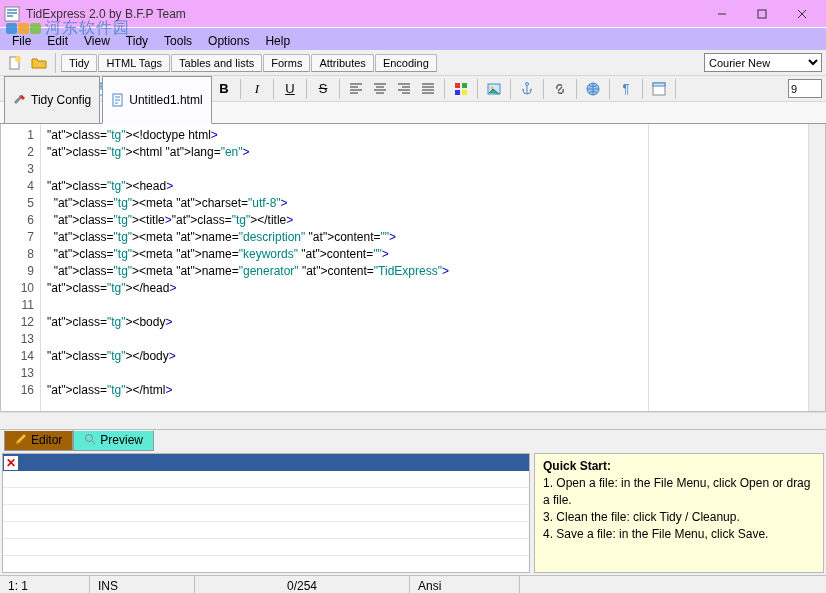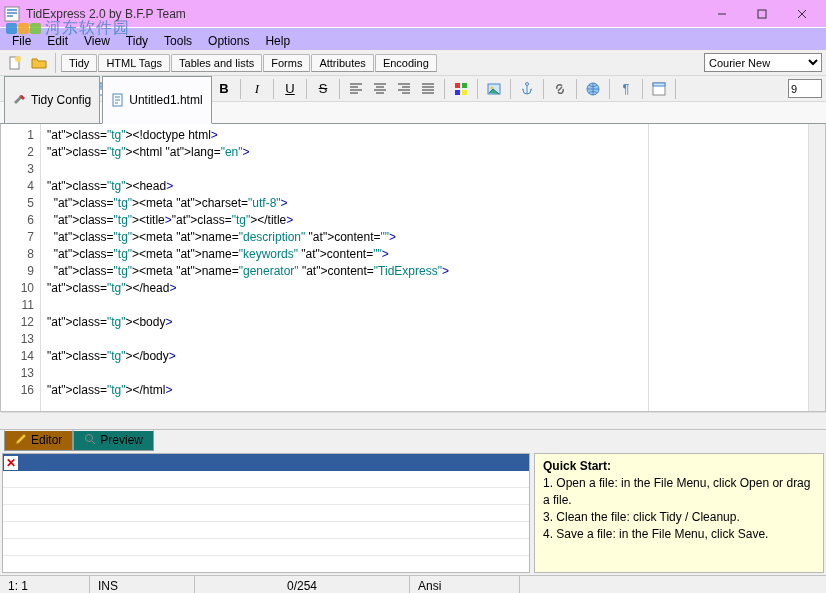--- a/index.html
+++ b/index.html
@@ -33,21 +33,21 @@
 .dtab.inactive{background:#f0f0f0;border-bottom:1px solid #919b9c}
 .editor{display:flex;height:288px;background:#fff;border:1px solid #c0c0c0;border-top:none;position:relative}
 .gutter{width:40px;background:#fff;border-right:1px solid #ddd;text-align:right;padding:3px 6px 0 0;font-family:'Courier New',monospace;font-size:13px;color:#555;line-height:17px}
 .code{flex:1;padding:3px 6px;font-family:'Courier New',monospace;font-size:13px;line-height:17px;white-space:pre;overflow:auto}
 .code .tg{color:#0000b0}
 .code .vl{color:#008080}
 .rmargin{width:160px;background:#fff;border-left:1px solid #ddd}
 .sb-v{width:17px;background:#f0f0f0;border-left:1px solid #ddd}
 .sb-h{height:17px;background:#f0f0f0;border-top:1px solid #ddd;margin:0 1px}
 .view-tabs{height:22px;background:#f0f0f0;display:flex;align-items:center;padding-left:4px;border-top:1px solid #c0c0c0}
-.vtab{display:flex;align-items:center;gap:4px;padding:2px 10px;background:#0f766e;border:1px solid #919b9c;border-top:1px solid #f0f0f0;margin-top:-1px;cursor:pointer;font-size:11px}
+.vtab{display:flex;align-items:center;gap:4px;padding:2px 10px;background:#5eead4;border:1px solid #919b9c;border-top:1px solid #f0f0f0;margin-top:-1px;cursor:pointer;font-size:11px}
 .vtab.active{background:#a16207}
 .bottom{display:flex;height:124px}
 .panel-l{flex:1;background:#fff;border:1px solid #b8b8b8;margin:2px;display:flex;flex-direction:column}
 .panel-l .hdr{height:17px;background:#315d9c;display:flex;align-items:center}
 .panel-l .hdr .x{width:14px;height:14px;color:#d00;font-weight:bold;display:flex;align-items:center;justify-content:center;cursor:pointer;background:#fff;margin:1px}
 .panel-l .rows{flex:1;background:#fff}
 .panel-l .row{height:17px;border-bottom:1px solid #e8e8e8}
 .panel-r{width:290px;background:#ffffdc;border:1px solid #b8b8b8;margin:2px;padding:4px 8px;overflow:auto;font-size:11px;line-height:17px}
 .panel-r .h{font-weight:bold}
 .statusbar{height:20px;background:#f0f0f0;border-top:1px solid #c0c0c0;display:flex;align-items:center;font-size:11px}

